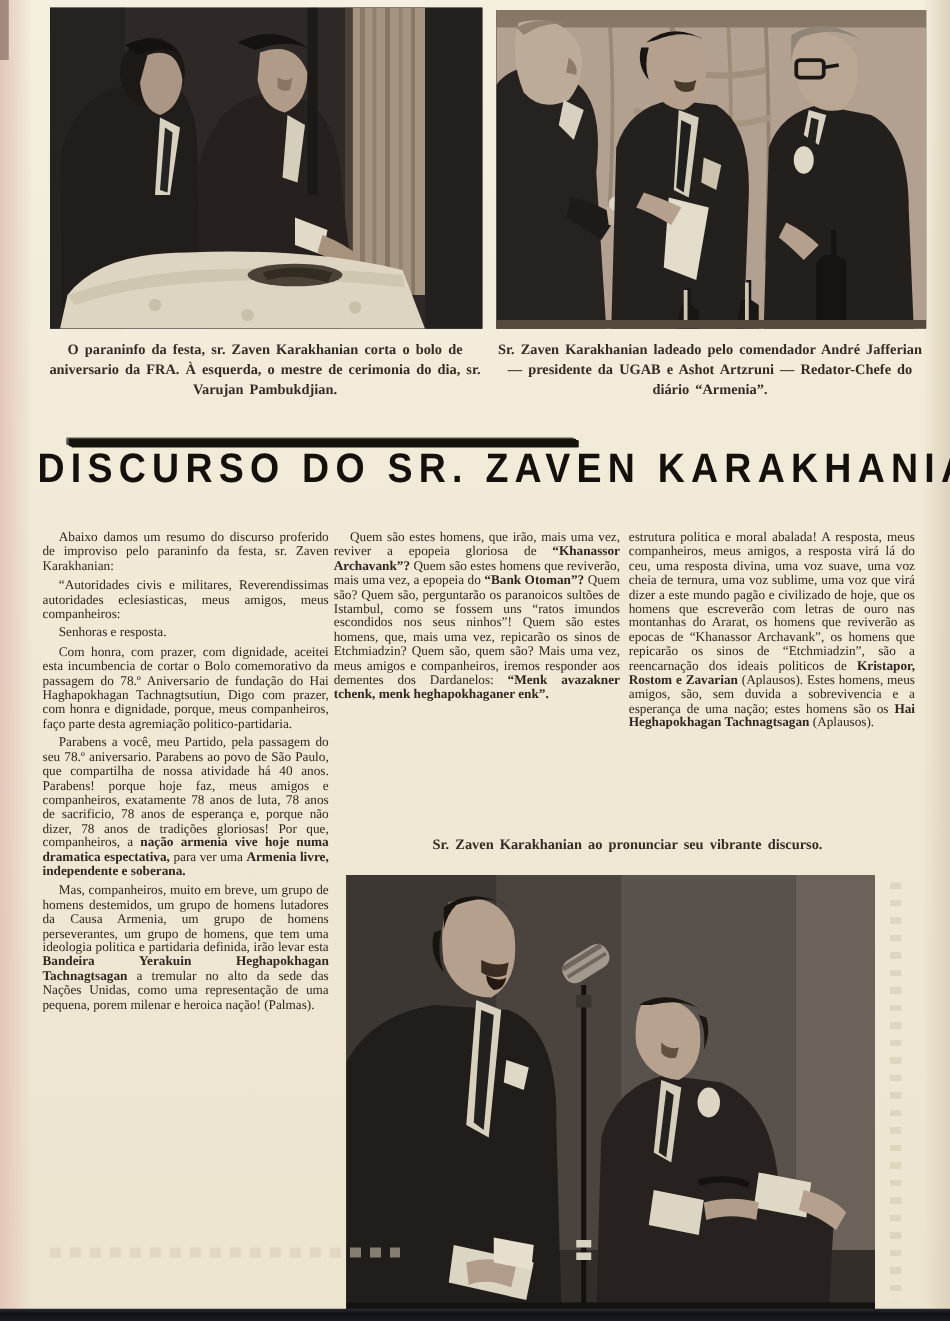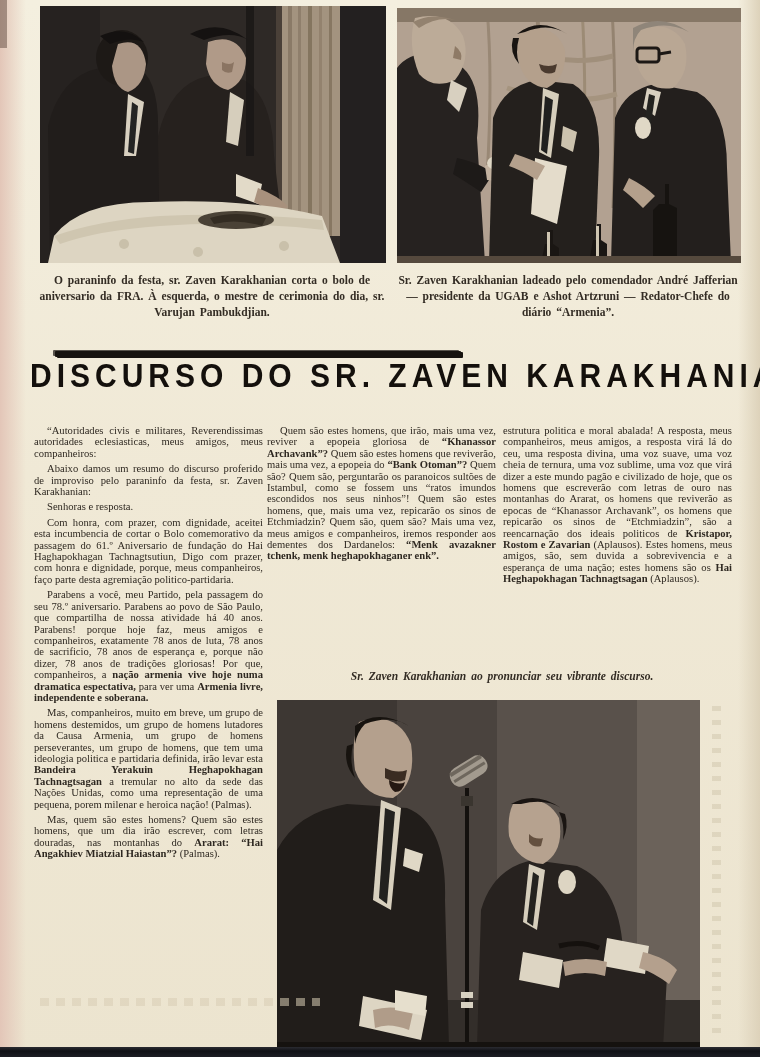--- a/index.html
+++ b/index.html
@@ -17,21 +17,21 @@
   .photo svg{display:block;width:100%;height:100%;}
   .photo-top-left{left:40px;top:6px;width:346px;height:257px;}
   .photo-top-right{left:397px;top:8px;width:344px;height:255px;}
   .photo-bottom{left:277px;top:700px;width:423px;height:348px;}
   .caption{
     position:absolute;font-weight:bold;font-size:11.5px;line-height:16px;
     text-align:center;color:#332c24;word-spacing:2px;
   }
   .caption-left{left:36px;top:272px;width:352px;}
   .caption-right{left:394px;top:272px;width:348px;}
-  .caption-mid{left:282px;top:668px;width:440px;font-size:11.5px;font-style:italic;}
+  .caption-mid{left:282px;top:668px;width:440px;font-size:11.5px;}
   .headline-rule{
     position:absolute;left:55px;top:351px;width:406px;height:6px;background:#17130f;
     box-shadow:2px 1px 0 #17130f, -2px -1px 0 rgba(23,19,15,.7);
     border-radius:1px;
   }
   .headline{
     position:absolute;left:30px;top:357px;width:700px;text-align:center;
     font-family:"Liberation Sans", sans-serif;font-weight:800;font-size:30px;
     letter-spacing:5px;color:#14100c;transform:scaleY(1.1);transform-origin:top;
     white-space:nowrap;
@@ -179,27 +179,26 @@
     </svg>
   </div>
 
   <div class="caption caption-right">Sr. Zaven Karakhanian ladeado pelo comendador André Jafferian — presidente da UGAB e Ashot Artzruni — Redator-Chefe do diário “Armenia”.</div>
   <div class="caption caption-left">O paraninfo da festa, sr. Zaven Karakhanian corta o bolo de aniversario da FRA. À esquerda, o mestre de cerimonia do dia, sr. Varujan Pambukdjian.</div>
 
   <div class="headline-rule"></div>
   <h1 class="headline" style="margin:0;">DISCURSO DO SR. ZAVEN KARAKHANIAN</h1>
 
   <div class="col col-1">
+      <p><span>Abaixo damos um resumo do discurso proferido de improviso pelo paraninfo da festa, sr. Zaven Karakhanian:</span></p>
       <p><span>“Autoridades civis e militares, Reverendissimas autoridades eclesiasticas, meus amigos, meus companheiros:</span></p>
-      <p><span>Abaixo damos um resumo do discurso proferido de improviso pelo paraninfo da festa, sr. Zaven Karakhanian:</span></p>
       <p><span>Senhoras e resposta.</span></p>
-      <p><span>Com honra, com prazer, com dignidade, aceitei esta incumbencia de cortar o Bolo comemorativo da passagem do 61.º Aniversario de fundação do Hai Haghapokhagan Tachnagtsutiun, Digo com prazer, com honra e dignidade, porque, meus companheiros, faço parte desta agremiação politico-partidaria.</span></p>
+      <p><span>Com honra, com prazer, com dignidade, aceitei esta incumbencia de cortar o Bolo comemorativo da passagem do 78.º Aniversario de fundação do Hai Haghapokhagan Tachnagtsutiun, Digo com prazer, com honra e dignidade, porque, meus companheiros, faço parte desta agremiação politico-partidaria.</span></p>
       <p><span>Parabens a você, meu Partido, pela passagem do seu 78.º aniversario. Parabens ao povo de São Paulo, que compartilha de nossa atividade há 40 anos. Parabens! porque hoje faz, meus amigos e companheiros, exatamente 78 anos de luta, 78 anos de sacrificio, 78 anos de esperança e, porque não dizer, 78 anos de tradições gloriosas! Por que, companheiros, a </span><span class="b">nação armenia vive hoje numa dramatica espectativa,</span><span> para ver uma </span><span class="b">Armenia livre, independente e soberana.</span></p>
       <p><span>Mas, companheiros, muito em breve, um grupo de homens destemidos, um grupo de homens lutadores da Causa Armenia, um grupo de homens perseverantes, um grupo de homens, que tem uma ideologia politica e partidaria definida, irão levar esta </span><span class="b">Bandeira Yerakuin Heghapokhagan Tachnagtsagan</span><span> a tremular no alto da sede das Nações Unidas, como uma representação de uma pequena, porem milenar e heroica nação! (Palmas).</span></p>
-      <p><span>Mas, quem são estes homens? Quem são estes homens, que um dia irão escrever, com letras douradas, nas montanhas do </span><span class="b">Ararat: “Hai Angakhiev Miatzial Haiastan”?</span><span> (Palmas).</span></p>
     </div>
   <div class="col col-2">
       <p><span>Quem são estes homens, que irão, mais uma vez, reviver a epopeia gloriosa de </span><span class="b">“Khanassor Archavank”?</span><span> Quem são estes homens que reviverão, mais uma vez, a epopeia do </span><span class="b">“Bank Otoman”?</span><span> Quem são? Quem são, perguntarão os paranoicos sultões de Istambul, como se fossem uns “ratos imundos escondidos nos seus ninhos”! Quem são estes homens, que, mais uma vez, repicarão os sinos de Etchmiadzin? Quem são, quem são? Mais uma vez, meus amigos e companheiros, iremos responder aos dementes dos Dardanelos: </span><span class="b">“Menk avazakner tchenk, menk heghapokhaganer enk”.</span></p>
     </div>
   <div class="col col-3">
       <p class="ni"><span>estrutura politica e moral abalada! A resposta, meus companheiros, meus amigos, a resposta virá lá do ceu, uma resposta divina, uma voz suave, uma voz cheia de ternura, uma voz sublime, uma voz que virá dizer a este mundo pagão e civilizado de hoje, que os homens que escreverão com letras de ouro nas montanhas do Ararat, os homens que reviverão as epocas de “Khanassor Archavank”, os homens que repicarão os sinos de “Etchmiadzin”, são a reencarnação dos ideais politicos de </span><span class="b">Kristapor, Rostom e Zavarian</span><span> (Aplausos). Estes homens, meus amigos, são, sem duvida a sobrevivencia e a esperança de uma nação; estes homens são os </span><span class="b">Hai Heghapokhagan Tachnagtsagan</span><span> (Aplausos).</span></p>
     </div>
 
   <div class="caption caption-mid">Sr. Zaven Karakhanian ao pronunciar seu vibrante discurso.</div>
 

